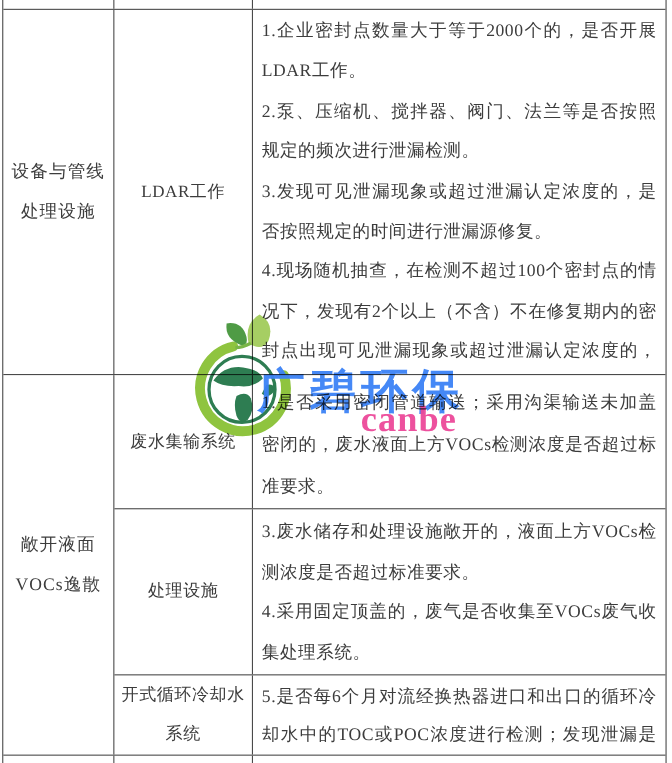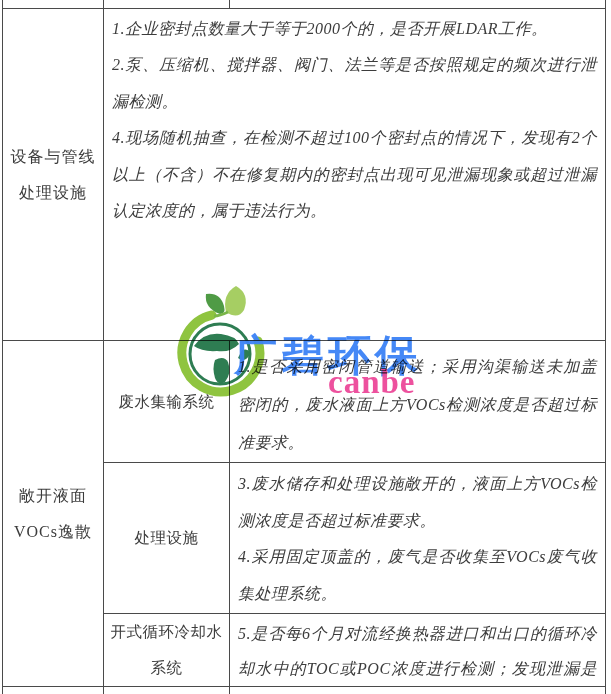--- a/index.html
+++ b/index.html
@@ -13,21 +13,21 @@
          display:flex; flex-direction:column; color:#3c3c3c; }
   .row { display:flex; flex-direction:row; width:100%; }
   .bb  { border-bottom:1px solid #4a4a4a; }
   .c1  { width:101px; border-right:1px solid #4a4a4a; flex:none;
          display:flex; flex-direction:column; align-items:center; justify-content:center;
          font-size:16px; line-height:36px; letter-spacing:1px; text-align:center; }
   .c2  { width:126px; border-right:1px solid #4a4a4a; flex:none;
          display:flex; flex-direction:column; align-items:center; justify-content:center;
          font-size:15.5px; line-height:36px; letter-spacing:0.5px; text-align:center; }
   .c3  { flex:1; padding:0 8px; font-size:16px; letter-spacing:0.5px;
-         text-align:justify; overflow:hidden;font-style:italic; }
+         text-align:justify; overflow:hidden; }
   .c3 p { margin:0; }
 
   .sliver-top    { height:9px; }
   .sliver-bottom { height:7px; flex:1; }
   .row-1 { height:332px; }
   .row-2 { height:346px; }
   .subwrap { flex:1; display:flex; flex-direction:column; }
   .sub-a { height:122px; }
   .sub-b { height:151px; }
   .sub-c { height:72px; }
@@ -57,23 +57,27 @@
       <div class="c1" style="border-bottom:none;"></div>
       <div class="c2"></div>
       <div class="c3"></div>
     </div>
 
     <div class="row row-1 bb">
       <div class="c1">
         <div>设备与管线</div>
         <div>处理设施</div>
       </div>
+      <div class="c2">
+        <div>LDAR工作</div>
+      </div>
       <div class="c3 crit-1">
         <p>1.企业密封点数量大于等于2000个的，是否开展LDAR工作。</p>
         <p>2.泵、压缩机、搅拌器、阀门、法兰等是否按照规定的频次进行泄漏检测。</p>
+        <p>3.发现可见泄漏现象或超过泄漏认定浓度的，是否按照规定的时间进行泄漏源修复。</p>
         <p>4.现场随机抽查，在检测不超过100个密封点的情况下，发现有2个以上（不含）不在修复期内的密封点出现可见泄漏现象或超过泄漏认定浓度的，属于违法行为。</p>
       </div>
     </div>
 
     <div class="row row-2 bb">
       <div class="c1">
         <div>敞开液面</div>
         <div>VOCs逸散</div>
       </div>
       <div class="subwrap">

